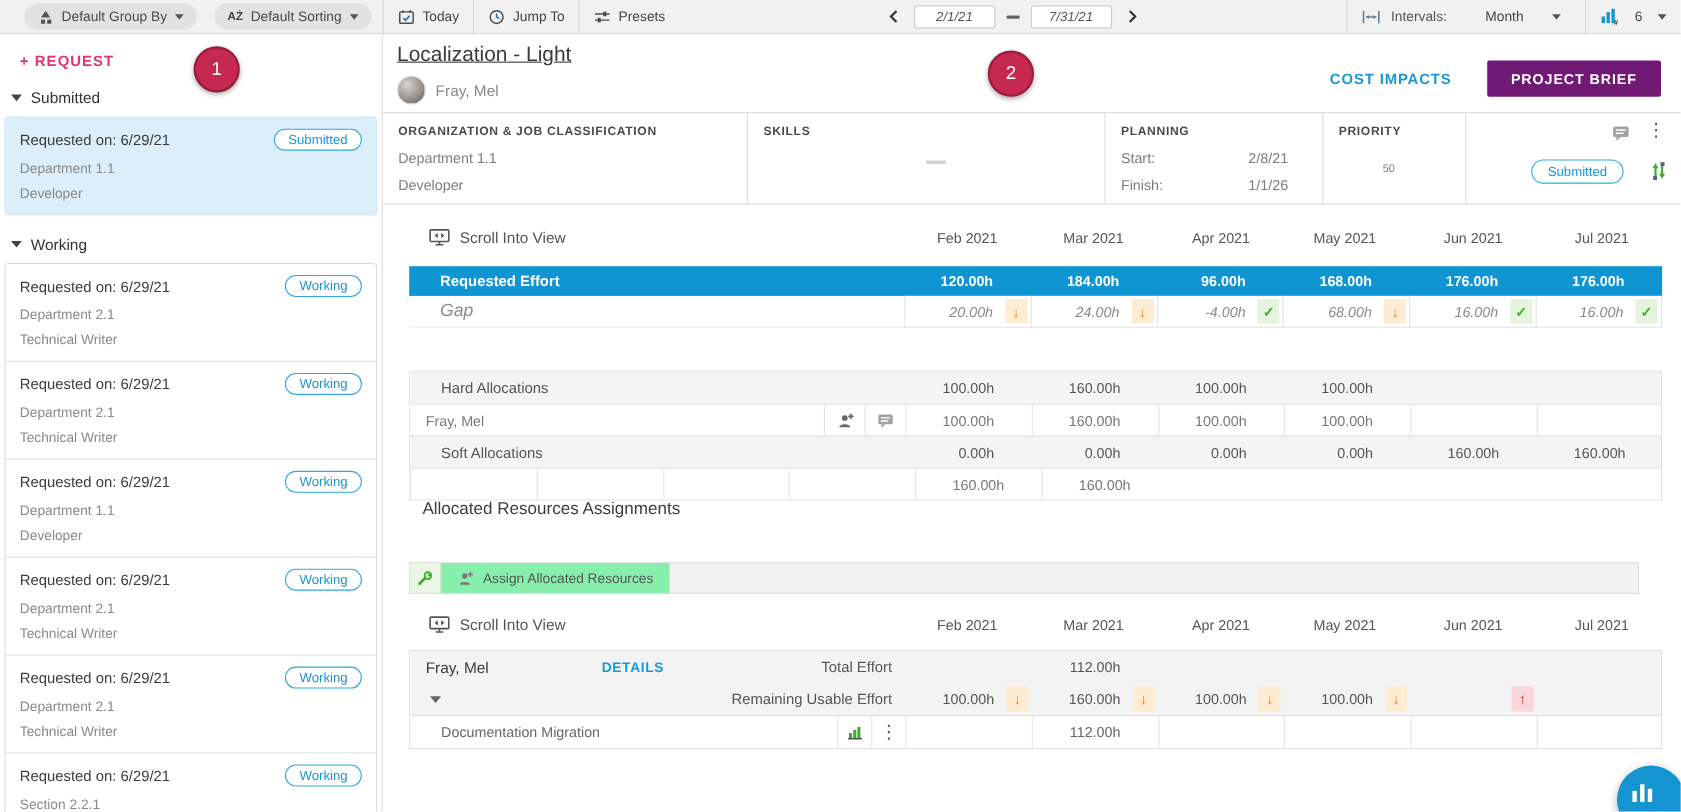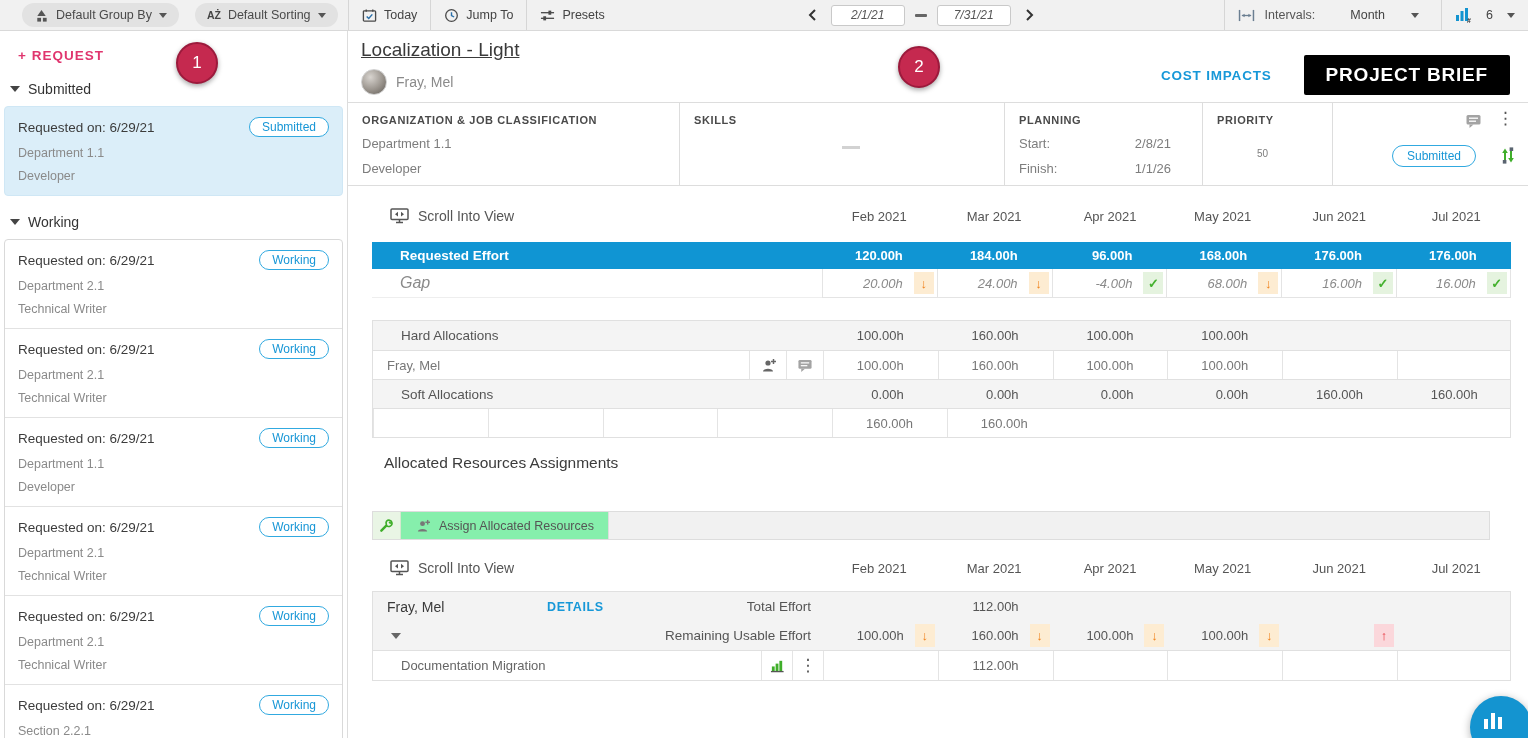--- a/index.html
+++ b/index.html
@@ -36,21 +36,21 @@
   .working-stack .card:first-child { border-top: none; }
 
   
   .main { position: absolute; left: 348px; top: 31px; right: 0; bottom: 0; }
   .proj-title { position: absolute; left: 13px; top: 8px; font-size: 19px; color: #3a3a3a; text-decoration: underline; }
   .owner-row { position: absolute; left: 13px; top: 38px; display: flex; align-items: center; gap: 9px; }
   .avatar { width: 26px; height: 26px; border-radius: 50%; background: radial-gradient(circle at 35% 30%, #d8d4cf, #9a948d 55%, #5f5a54 100%); border: 1px solid #cfcfcf; }
   .owner-name { color: #8a8a8a; font-size: 14px; }
   .hdr-actions { position: absolute; right: 18px; top: 24px; display: flex; align-items: center; gap: 32px; }
   .link-btn { color: #1798d8; font-weight: bold; font-size: 13.5px; letter-spacing: 0.8px; cursor: pointer; }
-  .primary-btn { background: #000000; color: #fff; font-weight: bold; font-size: 19px; letter-spacing: 0.8px; border: none; border-radius: 2px; padding: 9px 22px; cursor: pointer; font-family: "Liberation Sans", sans-serif; }
+  .primary-btn { background: #701a75; color: #fff; font-weight: bold; font-size: 13px; letter-spacing: 0.8px; border: none; border-radius: 2px; padding: 9px 22px; cursor: pointer; font-family: "Liberation Sans", sans-serif; }
 
   
   .info { position: absolute; left: 0; right: 0; top: 71px; height: 84px; border-top: 1px solid #ddd; border-bottom: 1px solid #ddd; display: flex; }
   .icol { border-right: 1px solid #ddd; padding: 11px 0 0 14px; position: relative; }
   .icol:last-child { border-right: none; }
   .ilabel { font-size: 11px; font-weight: bold; color: #4a4a4a; letter-spacing: 0.6px; }
   .ival { font-size: 13px; color: #7d7d7d; margin-top: 10px; }
   .skills-dash { width: 18px; height: 3px; background: #d2d2d2; position: absolute; left: 50%; top: 52%; }
   .plan-row { display: flex; justify-content: space-between; width: 152px; font-size: 13px; color: #7d7d7d; margin-top: 10px; }
   .prio-val { text-align: center; font-size: 10px; color: #7d7d7d; margin-top: 22px; padding-right: 24px; }
@@ -387,21 +387,21 @@
       <div class="mcell">
           <span class="val-italic">16.00h</span>
           <span class="ind ind-check">✓</span>
         </div>
       <div class="mcell">
           <span class="val-italic">16.00h</span>
           <span class="ind ind-check">✓</span>
         </div>
     </div>
 
-    <div class="alloc-block" style="top:289px;">
+    <div class="alloc-block" style="top:306px;">
       <div class="arow arow-gray">
         <div class="glabel">Hard Allocations</div>
         <div class="mcell">100.00h</div>
         <div class="mcell">160.00h</div>
         <div class="mcell">100.00h</div>
         <div class="mcell">100.00h</div>
         <div class="mcell"></div>
         <div class="mcell"></div>
       </div>
       <div class="arow arow-white">

